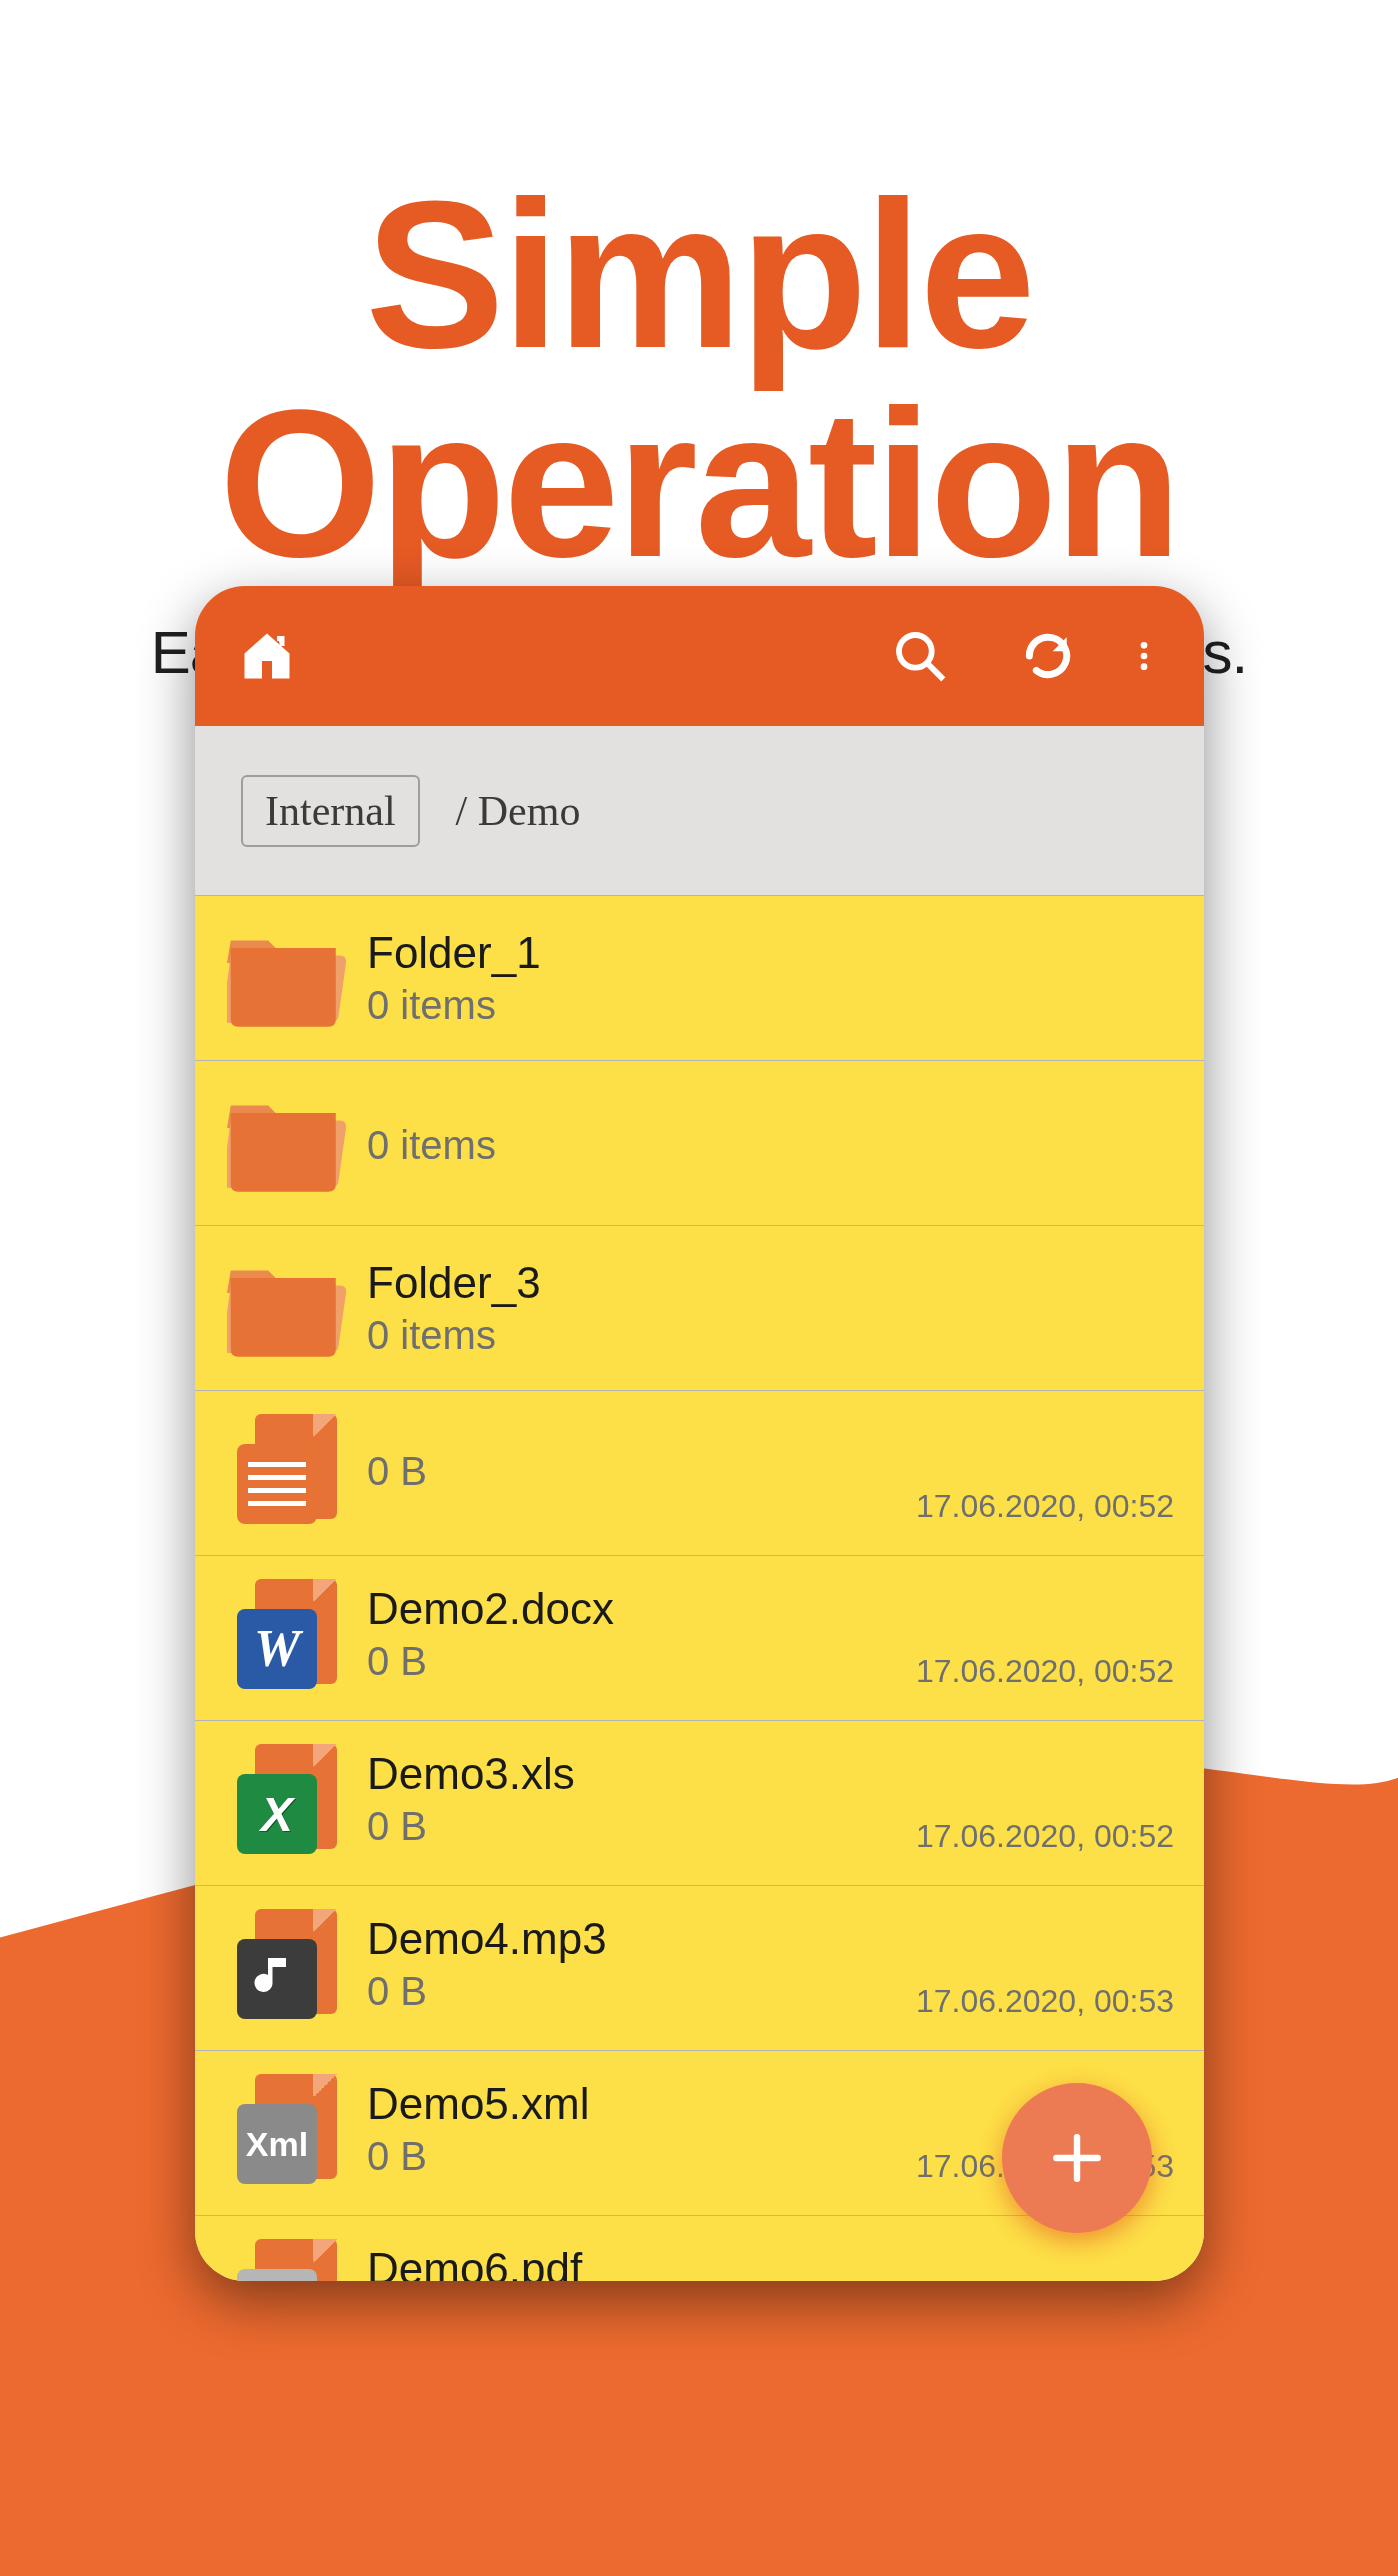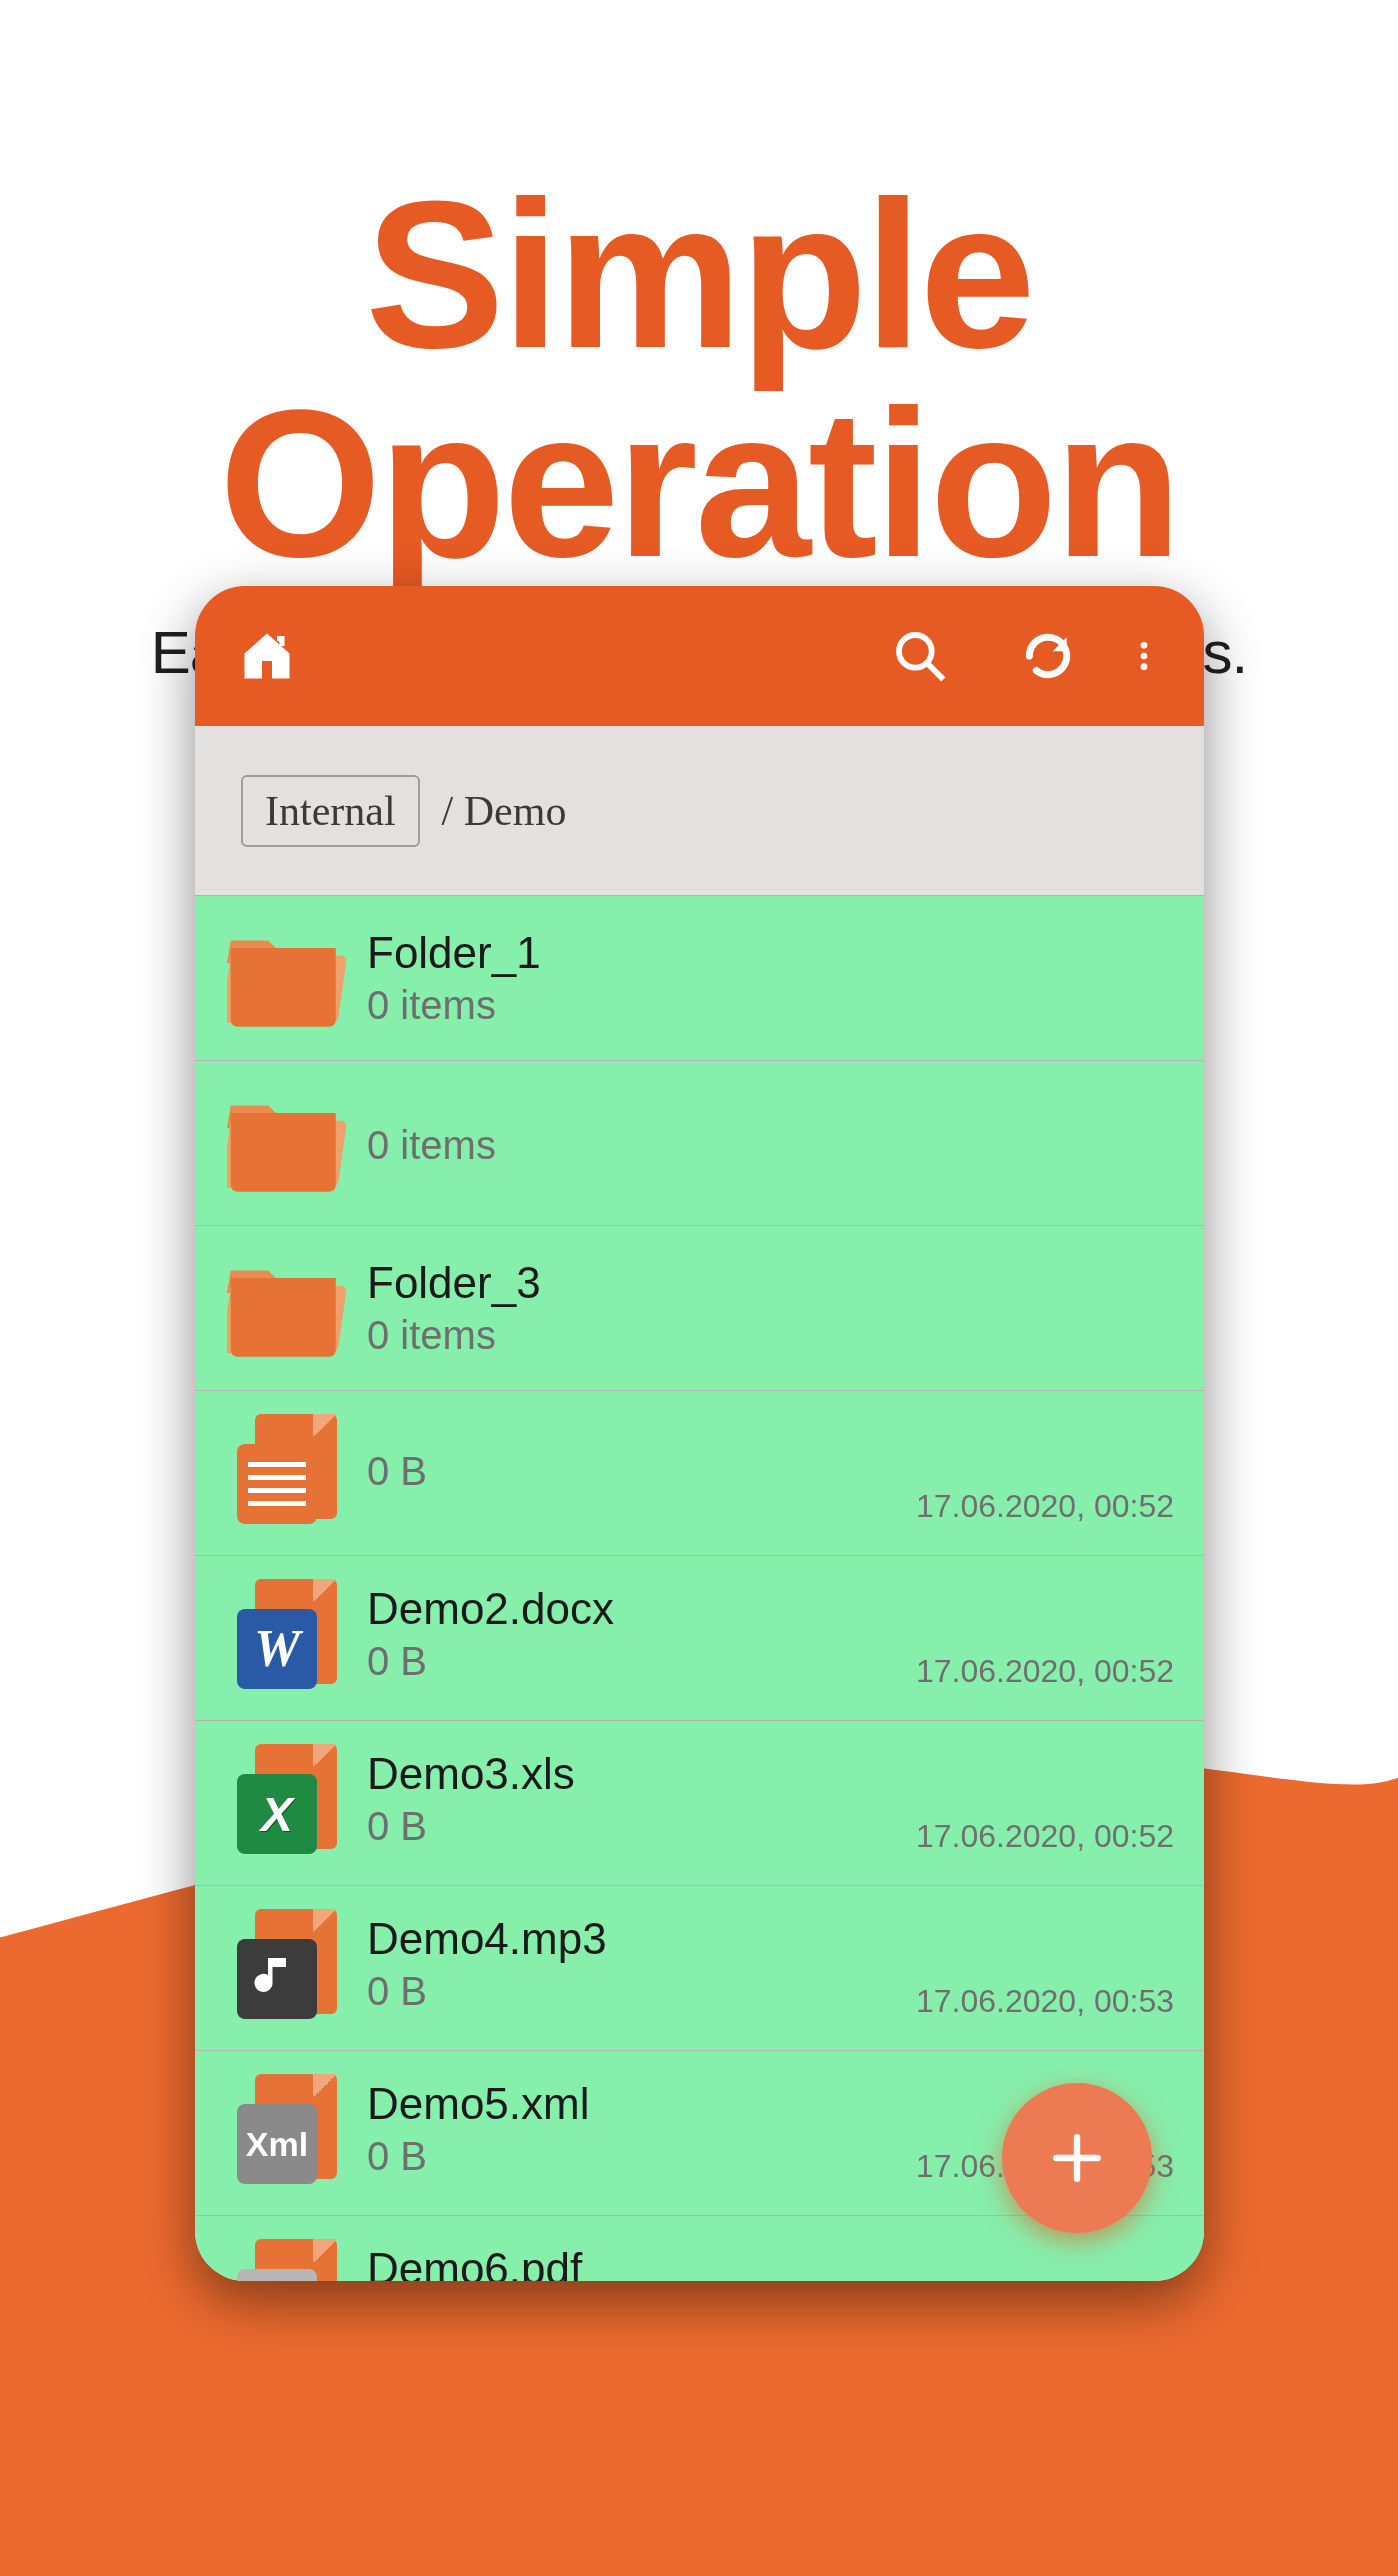--- a/index.html
+++ b/index.html
@@ -82,30 +82,30 @@
     border: 2px solid #9e9d9b;
     border-radius: 6px;
     padding: 10px 22px;
     font-size: 42px;
     color: #3a3a3a;
     background: #e2e1df;
   }
   .crumb-path {
     font-size: 42px;
     color: #3a3a3a;
-    margin-left: 22px;
+    margin-left: 36px;
   }
 
   .list { }
   .row {
     display: flex;
     align-items: center;
     padding: 18px 30px 26px 22px;
     border-bottom: 1px solid #b5b4b2;
-    background: #86efac;
+    background: #fde047;
   }
   .row .icon-slot {
     width: 140px; height: 120px;
     display: flex; align-items: center; justify-content: center;
     flex-shrink: 0;
   }
   .row .info {
     flex: 1;
     margin-left: 10px;
     display: flex; flex-direction: column;

